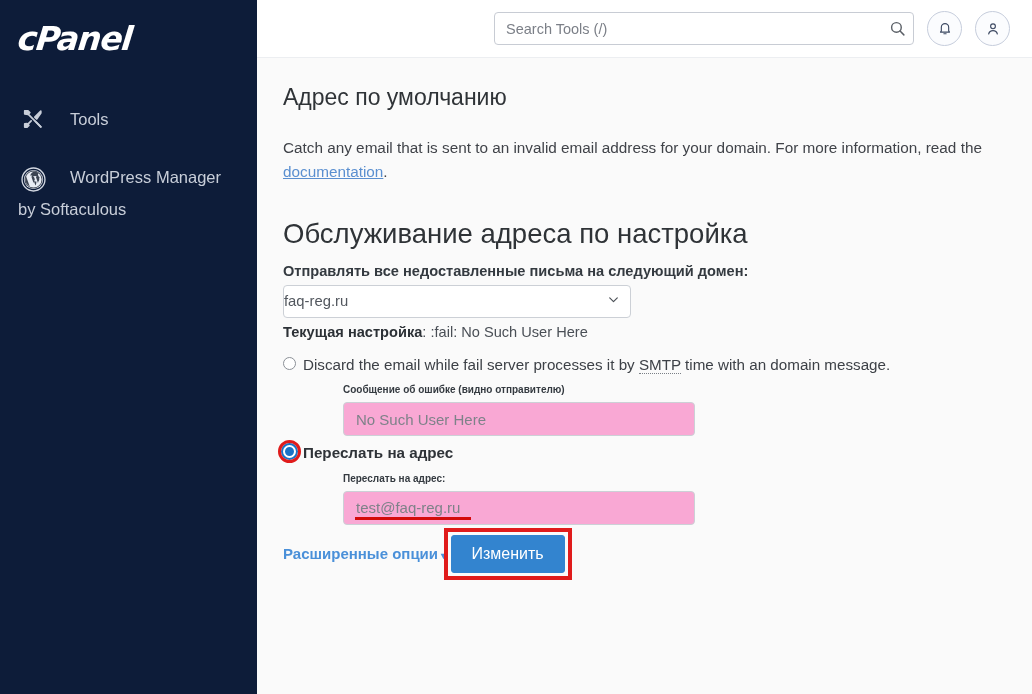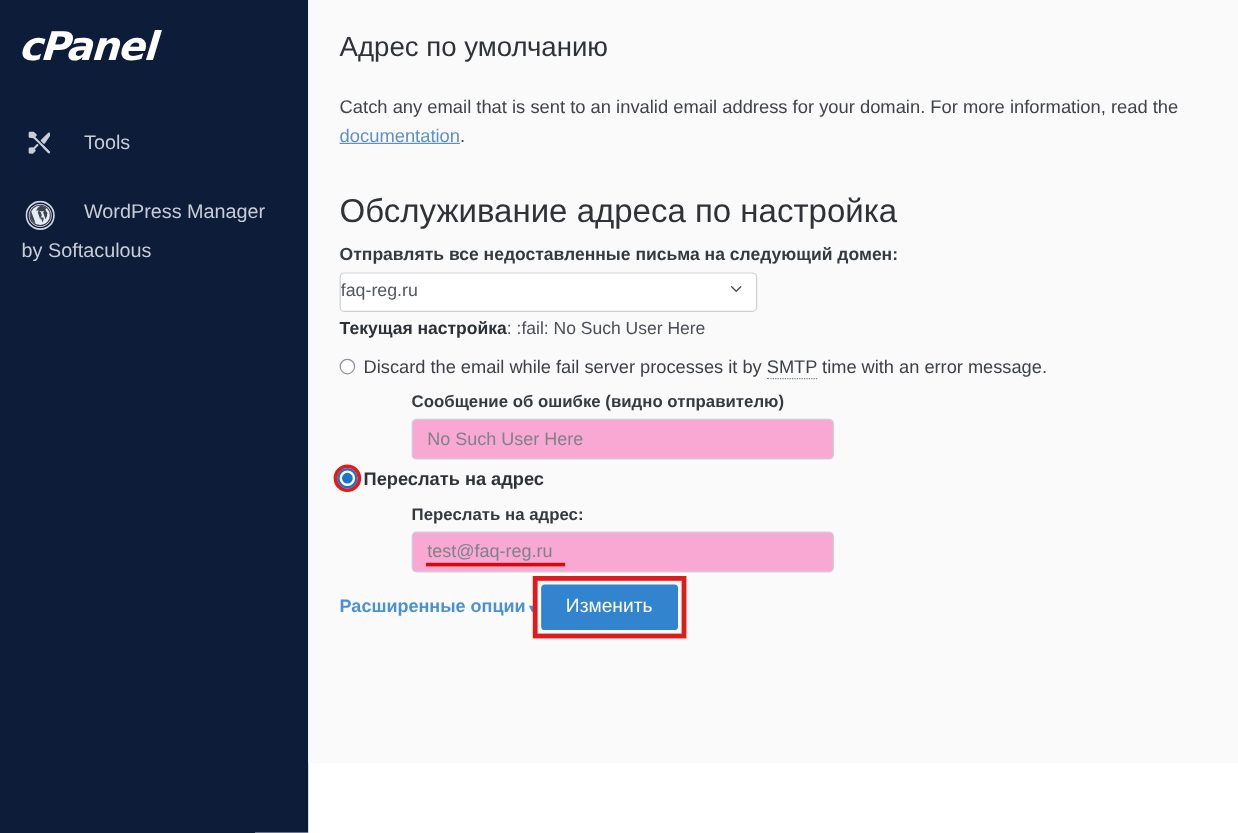--- a/index.html
+++ b/index.html
@@ -223,21 +223,21 @@
     line-height: 1.4;
   }
   .radio-label.bold { font-weight: 700; color: #2f3338; }
   .radio-label abbr {
     text-decoration: none;
     border-bottom: 1px dotted #7a7f86;
   }
 
   .sub-block { padding-left: 60px; margin-bottom: 6px; }
   .sub-label {
-    font-size: 14px;
+    font-size: 10px;
     font-weight: 700;
     color: #343a40;
     margin: 0 0 7px 0;
   }
   .text-input-wrap { position: relative; width: 352px; }
   .text-input {
     width: 352px;
     height: 34px;
     border: 1px solid #ccd0d6;
     border-radius: 4px;
@@ -328,20 +328,45 @@
           <path d="M12 3.4A8.6 8.6 0 1 0 12 20.6 8.6 8.6 0 0 0 12 3.4zm0 .86a7.74 7.74 0 1 1 0 15.48 7.74 7.74 0 0 1 0-15.48z" fill="#3c4452"></path>
         </svg>
       </span>
       <span class="nav-label">WordPress Manager</span>
     </div>
     <div class="nav-sub">by Softaculous</div>
   </aside>
 
   <div class="main">
 
+    <header class="topbar">
+      <div class="search-wrap">
+        <input class="search-input" type="text" placeholder="Search Tools (/)" style="">
+        <button class="search-icon-btn">
+          <svg width="17" height="17" viewBox="0 0 24 24" fill="none" stroke="#5a5f66" stroke-width="2" stroke-linecap="round">
+            <circle cx="10.5" cy="10.5" r="6.8"></circle>
+            <path d="M15.6 15.6 L21 21"></path>
+          </svg>
+        </button>
+      </div>
+
+      <button class="circle-btn">
+        <svg width="16" height="16" viewBox="0 0 24 24" fill="none" stroke="#3e4a63" stroke-width="1.7" stroke-linecap="round" stroke-linejoin="round">
+          <path d="M6.5 9.5a5.5 5.5 0 0 1 11 0v5l1.2 2.2H5.3L6.5 14.5z"></path>
+          <path d="M10.3 19.2h3.4"></path>
+        </svg>
+      </button>
+
+      <button class="circle-btn">
+        <svg width="16" height="16" viewBox="0 0 24 24" fill="none" stroke="#3e4a63" stroke-width="1.7" stroke-linecap="round" stroke-linejoin="round">
+          <circle cx="12" cy="8" r="3.6"></circle>
+          <path d="M5.5 19.5c.8-3.3 3.3-5 6.5-5s5.7 1.7 6.5 5"></path>
+        </svg>
+      </button>
+    </header>
 
     <div class="content">
 
       <h1 class="page-title">Адрес по умолчанию</h1>
 
       <p class="intro">
         <span>Catch any email that is sent to an invalid email address for your domain. For more information, read the </span><a href="#">documentation</a><span>.</span>
       </p>
 
       <h2 class="section-title">Обслуживание адреса по настройка</h2>
@@ -357,21 +382,21 @@
         </span>
       </div>
 
       <p class="current-setting">
         <b>Текущая настройка</b><span>: :fail: No Such User Here</span>
       </p>
 
       
       <div class="radio-row">
         <span class="radio-outer"></span>
-        <span class="radio-label"><span>Discard the email while fail server processes it by </span><abbr>SMTP</abbr><span> time with an error message.</span></span>
+        <span class="radio-label"><span>Discard the email while fail server processes it by </span><abbr>SMTP</abbr><span> time with an domain message.</span></span>
       </div>
 
       <div class="sub-block">
         <div class="sub-label">Сообщение об ошибке (видно отправителю)</div>
         <div class="text-input-wrap">
           <input class="text-input" type="text" placeholder="No Such User Here" style="">
         </div>
       </div>
 
       

